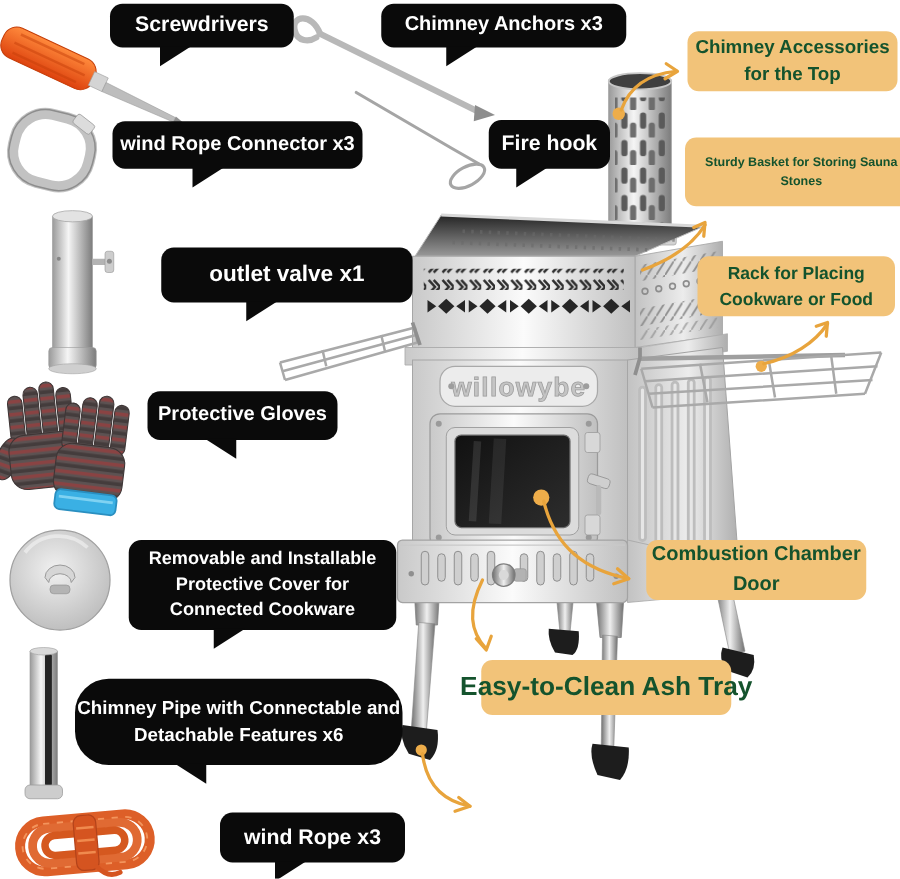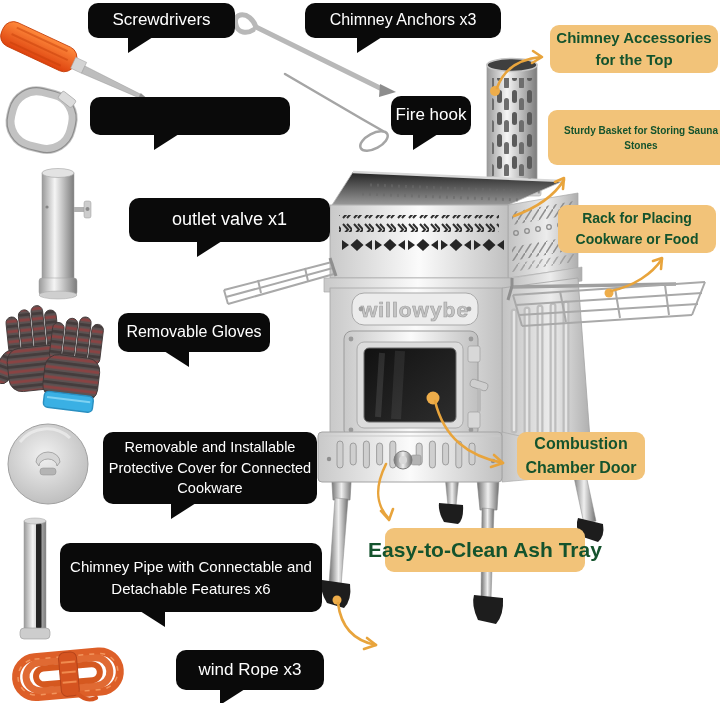--- a/index.html
+++ b/index.html
@@ -1,21 +1,21 @@
 <!DOCTYPE html>
 <html><head>
 <meta charset="utf-8">
 <style>
   html,body{margin:0;padding:0;background:#fff;}
   #canvas{position:relative;width:720px;height:703px;background:#ffffff;overflow:hidden;
           font-family:"Liberation Sans",sans-serif;}
   #art{position:absolute;left:0;top:0;z-index:1;}
   .bubble{position:absolute;background:#0a0a0a;color:#ffffff;border-radius:10px;
           display:flex;align-items:center;justify-content:center;text-align:center;
-          font-weight:normal;z-index:3;line-height:1.42;}
+          font-weight:bold;z-index:3;line-height:1.42;}
   .bubble .tail{position:absolute;top:100%;margin-top:-1px;width:0;height:0;
           border-top:16px solid #0a0a0a;}
   .tail.dl{border-right:25px solid transparent;}
   .tail.dr{border-left:25px solid transparent;}
   .tag{position:absolute;background:#f2c379;color:#14532d;border-radius:9px;
        display:flex;align-items:center;justify-content:center;text-align:center;
        font-weight:700;z-index:3;line-height:1.5;}
   .nw{white-space:nowrap;}
 </style>
 </head>
@@ -312,56 +312,57 @@
 
 <div class="bubble" style="left:88px;top:3px;width:147px;height:35px;font-size:17px;">
   <span class="nw">Screwdrivers</span>
   <i class="tail dl" style="left:40px;"></i>
 </div>
 <div class="bubble" style="left:305px;top:3px;width:196px;height:35px;font-size:16px;">
   <span class="nw">Chimney Anchors x3</span>
   <i class="tail dl" style="left:52px;"></i>
 </div>
 <div class="bubble" style="left:90px;top:97px;width:200px;height:38px;font-size:16px;">
+  <span class="nw">wind Rope Connector x3</span>
   <i class="tail dl" style="left:64px;"></i>
 </div>
-<div class="bubble" style="left:391px;top:96px;width:80px;height:39px;font-size:17px;">
+<div class="bubble" style="left:391px;top:96px;width:97px;height:39px;font-size:17px;">
   <span class="nw">Fire hook</span>
   <i class="tail dl" style="left:22px;"></i>
 </div>
 <div class="bubble" style="left:97px;top:198px;width:201px;height:44px;font-size:18px;margin-left:32px;">
   <span class="nw">outlet valve x1</span>
   <i class="tail dl" style="left:68px;"></i>
 </div>
 <div class="bubble" style="left:118px;top:313px;width:152px;height:39px;font-size:16px;">
-  <span class="nw">Removable Gloves</span>
+  <span class="nw">Protective Gloves</span>
   <i class="tail dr" style="left:46px;"></i>
 </div>
 <div class="bubble" style="left:103px;top:432px;width:214px;height:72px;font-size:14.5px;">
   <span>Removable and Installable Protective Cover for Connected Cookware</span>
   <i class="tail dl" style="left:68px;"></i>
 </div>
-<div class="bubble" style="left:60px;top:543px;width:262px;height:69px;font-size:15px;">
+<div class="bubble" style="left:60px;top:543px;width:262px;height:69px;font-size:15px;border-radius:27px;">
   <span>Chimney Pipe with Connectable and Detachable Features x6</span>
   <i class="tail dr" style="left:80px;"></i>
 </div>
 <div class="bubble" style="left:150px;top:650px;width:148px;height:40px;font-size:17px;margin-left:26px;">
   <span class="nw">wind Rope x3</span>
   <i class="tail dl" style="left:44px;"></i>
 </div>
 
 <div class="tag" style="left:550px;top:25px;width:168px;height:48px;font-size:15px;">
   <span>Chimney Accessories for the Top</span>
 </div>
 <div class="tag" style="left:548px;top:110px;width:186px;height:55px;font-size:10px;">
   <span>Sturdy Basket for Storing Sauna Stones</span>
 </div>
 <div class="tag" style="left:558px;top:205px;width:158px;height:48px;font-size:14px;">
   <span>Rack for Placing Cookware or Food</span>
 </div>
-<div class="tag" style="left:517px;top:432px;width:128px;height:48px;font-size:16px;">
+<div class="tag" style="left:517px;top:432px;width:176px;height:48px;font-size:16px;">
   <span>Combustion Chamber Door</span>
 </div>
 <div class="tag" style="left:385px;top:528px;width:200px;height:44px;font-size:21px;">
   <span class="nw">Easy-to-Clean Ash Tray</span>
 </div>
 
 </div>
 
 </body></html>

